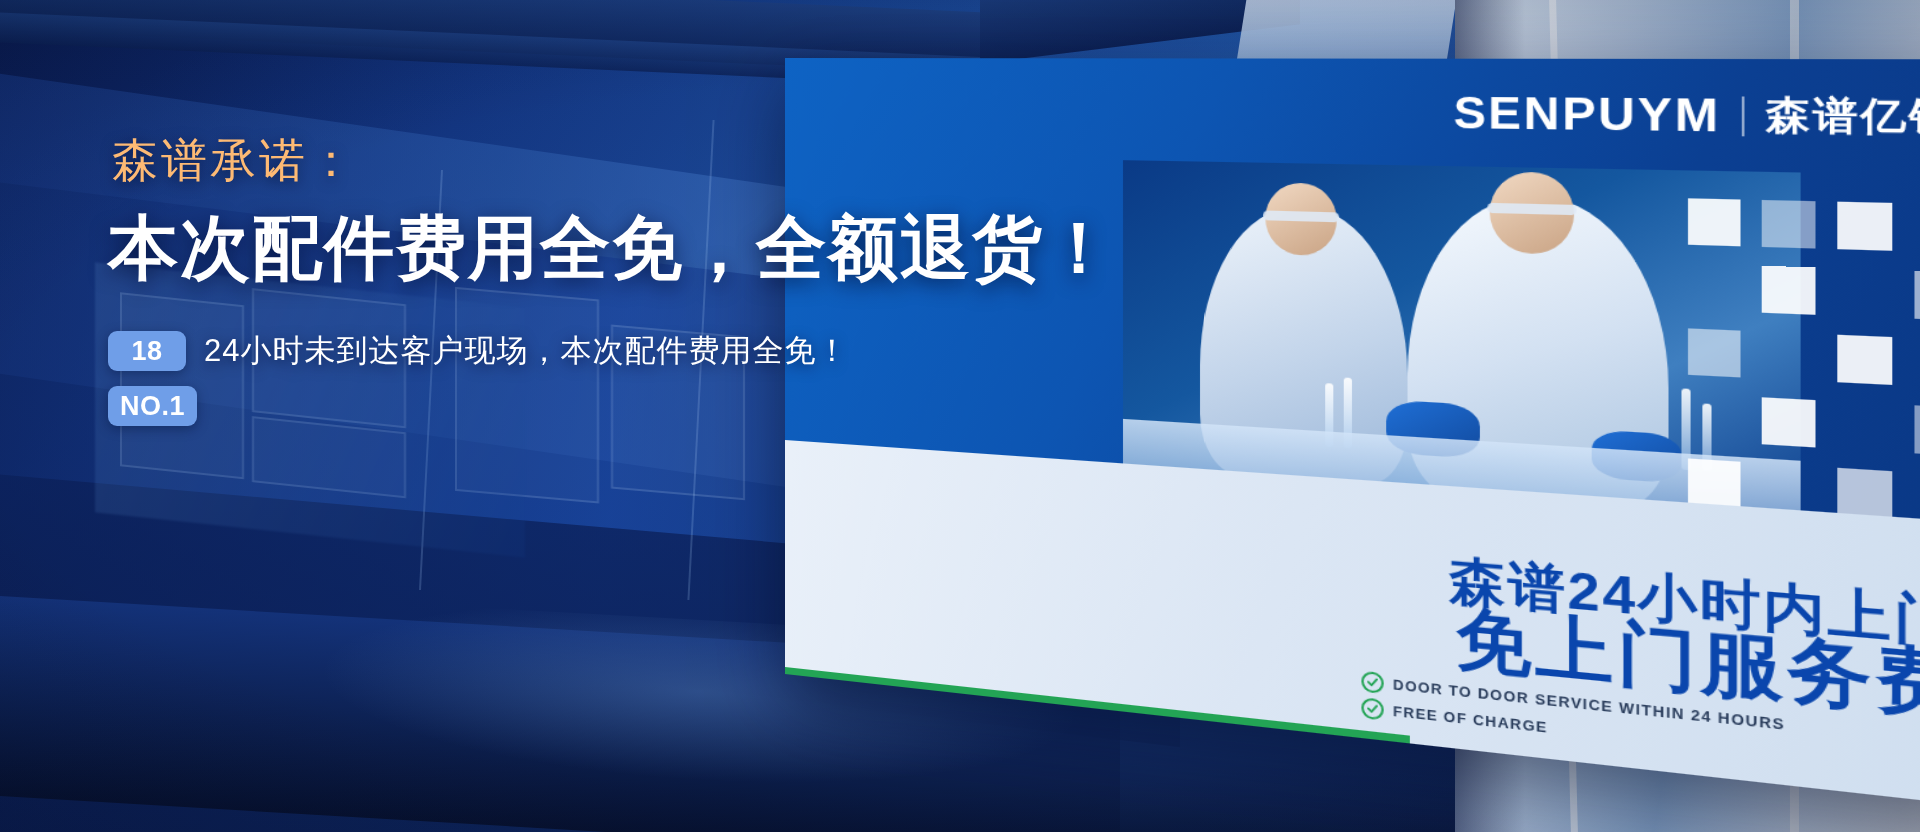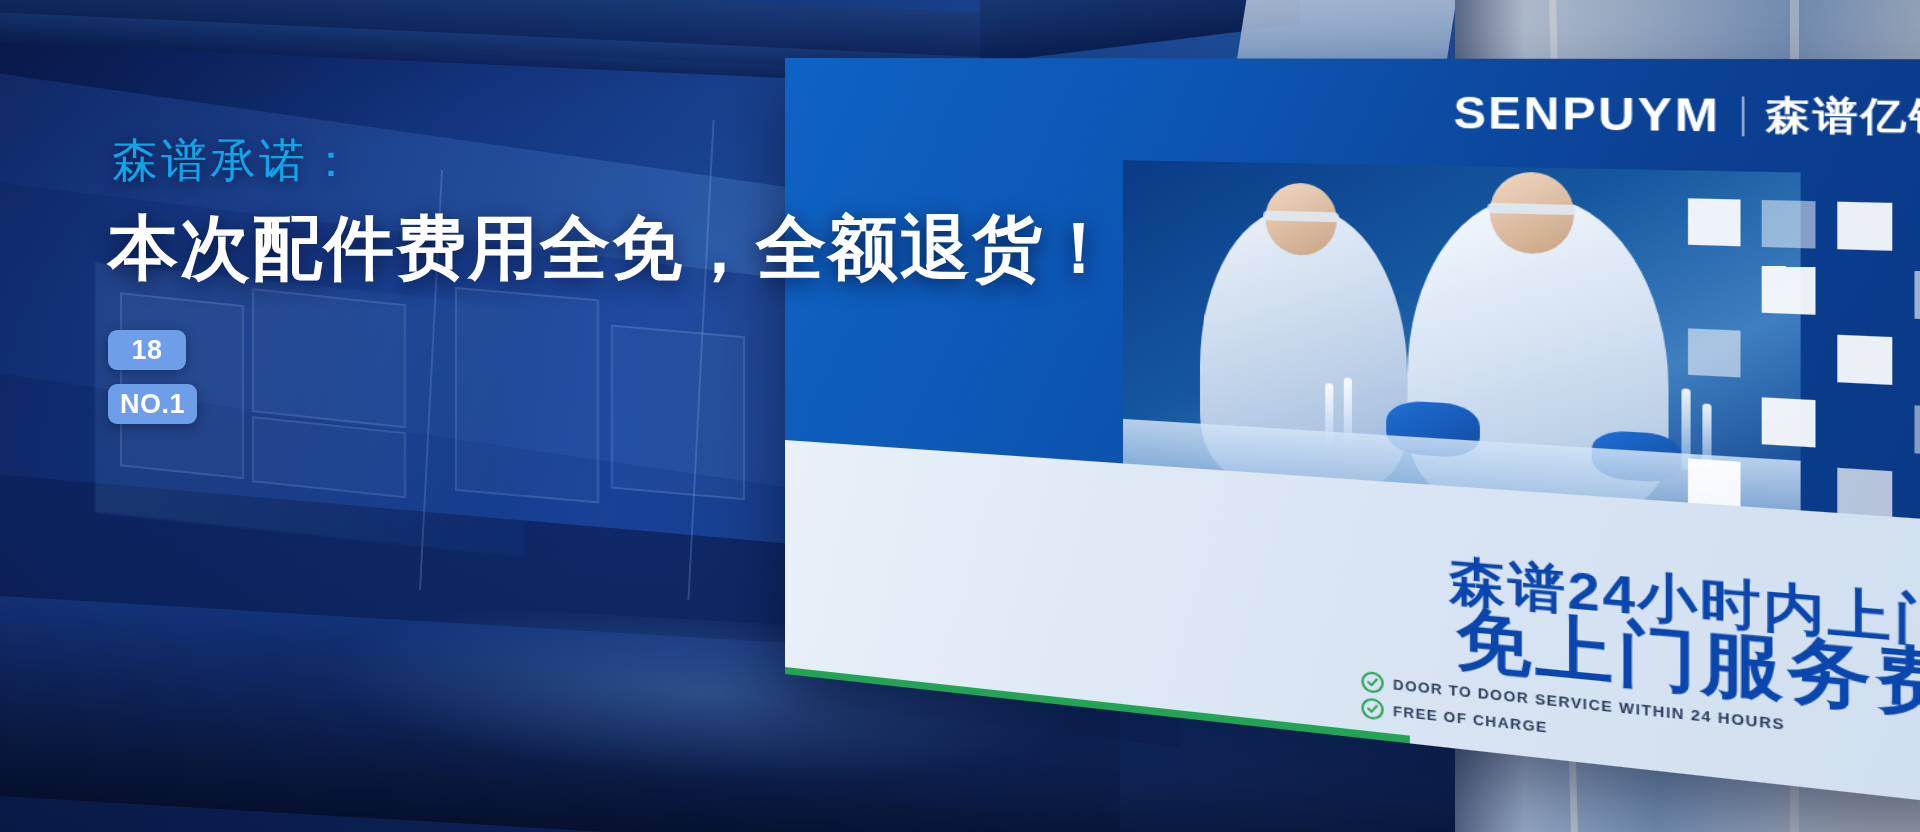--- a/index.html
+++ b/index.html
@@ -105,21 +105,21 @@
   .tick{width:15px;height:15px;border-radius:50%;border:2px solid #23a455;
     display:flex;align-items:center;justify-content:center;flex:0 0 auto;}
   .tick svg{display:block;}
   
   .poster-reflect{
     position:absolute;left:95px;top:285px;width:430px;height:250px;opacity:.16;
     background:linear-gradient(115deg,#6fa6e4,#15408f);transform:skewY(6deg);filter:blur(1px);
   }
   
   #copy{position:absolute;left:108px;top:130px;width:1010px;}
-  .eyebrow{color:#0ea5e9;font-size:46px;letter-spacing:3px;margin:0 0 10px 4px;
+  .eyebrow{color:#fdba74;font-size:46px;letter-spacing:3px;margin:0 0 10px 4px;
     text-shadow:0 3px 14px rgba(0,12,45,.65);font-weight:400;}
   .headline{color:#ffffff;font-size:70px;font-weight:800;letter-spacing:2px;margin:0 0 34px 0;
     text-shadow:0 5px 20px rgba(0,10,45,.7);white-space:nowrap;}
   .bullets{display:flex;flex-direction:column;gap:14px;}
   .bullet{display:flex;align-items:center;gap:18px;}
   .badge{min-width:78px;height:40px;border-radius:9px;background:#6f9ee8;
     display:flex;align-items:center;justify-content:center;padding:0 12px;box-sizing:border-box;
     color:#ffffff;font-size:27px;font-weight:700;letter-spacing:.5px;
     box-shadow:0 3px 12px rgba(0,15,50,.4);}
   .btext{color:#ffffff;font-size:31px;letter-spacing:1px;white-space:nowrap;
@@ -248,20 +248,21 @@
     </div>
   </div>
 
   <div id="copy">
     <p class="eyebrow">森谱承诺：</p>
     <h1 class="headline">本次配件费用全免，全额退货！</h1>
 
     <div class="bullets">
       <div class="bullet">
         <div class="badge">18</div>
+        <div class="btext">24小时未到达客户现场，本次配件费用全免！</div>
       </div>
       <div class="bullet">
         <div class="badge">NO.1</div>
       </div>
     </div>
   </div>
 
 </div>
 
 </body></html>

